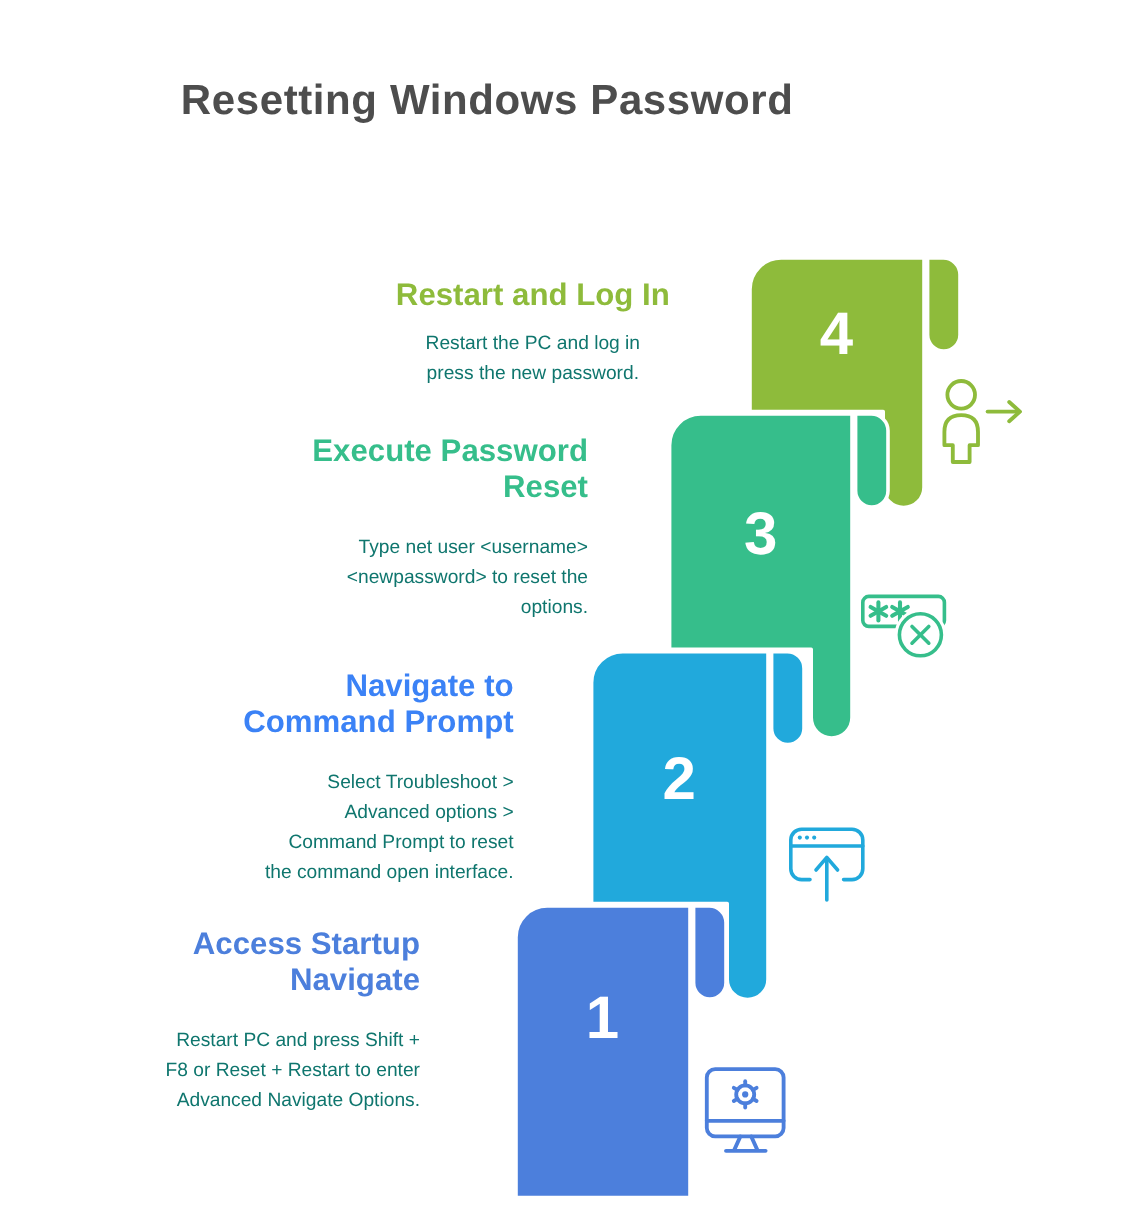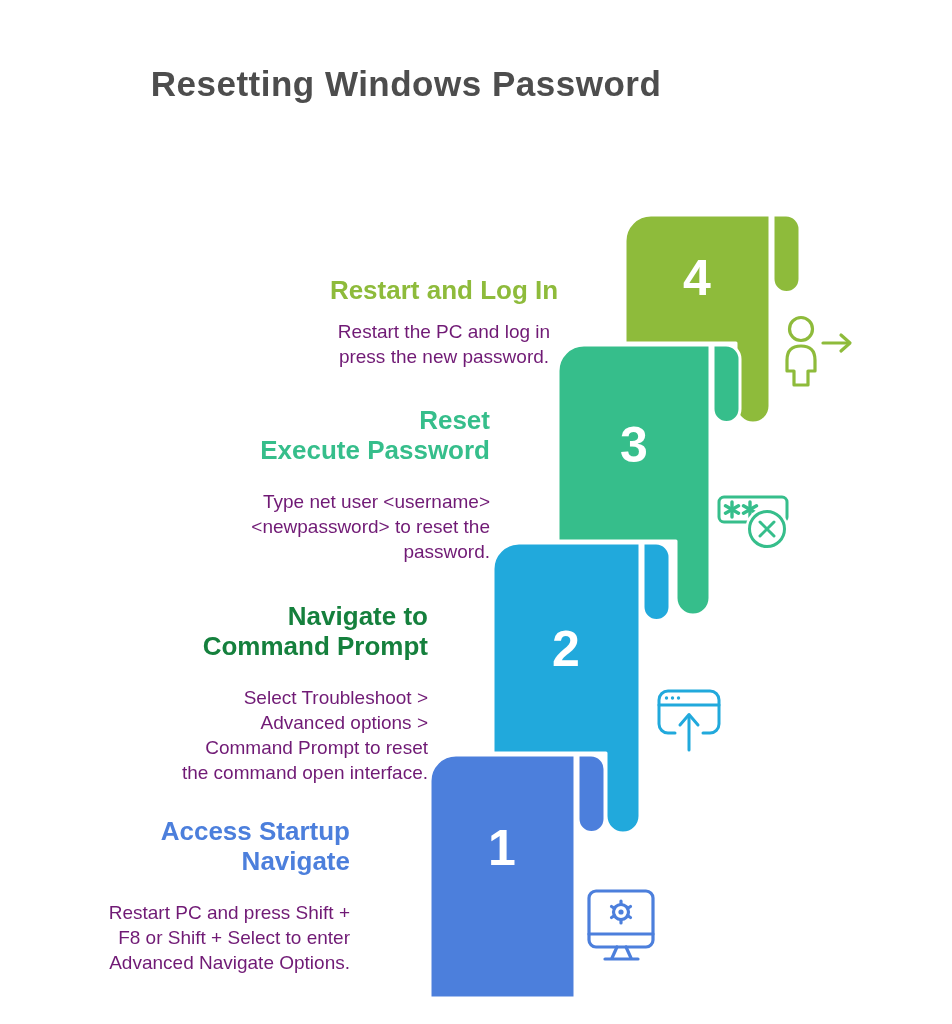--- a/index.html
+++ b/index.html
@@ -4,23 +4,23 @@
 <style>
   html,body{margin:0;padding:0;}
   body{
     width:952px;height:1024px;position:relative;background:#ffffff;
     font-family:"Liberation Sans", sans-serif;overflow:hidden;
   }
   .page-title{
     position:absolute;top:64px;left:0;width:812px;text-align:center;
     font-size:35px;font-weight:bold;color:#4D4D4D;letter-spacing:.5px;
   }
-  .step-block{position:absolute;margin-top:45px;}
+  .step-block{position:absolute;}
   .step-heading{font-weight:bold;font-size:26px;line-height:30px;}
-  .step-desc{font-size:19px;line-height:25px;color:#701a75;margin-top:24px;}
+  .step-desc{font-size:16px;line-height:25px;color:#0f766e;margin-top:24px;}
   .align-right{text-align:right;}
   .align-center{text-align:center;}
   #block-step4{left:315px;top:230px;width:258px;}
   #block-step4 .step-desc{margin-top:14px;}
   #block-step3{left:190px;top:360px;width:300px;}
   #block-step2{left:128px;top:556px;width:300px;}
   #block-step1{left:50px;top:771px;width:300px;}
   svg.diagram{position:absolute;left:0;top:0;}
   .ribbon-number{
     font-family:"Liberation Sans", sans-serif;font-weight:bold;
@@ -37,51 +37,51 @@
     <div>Restart and Log In</div>
   </div>
   <div class="step-desc">
     <div>Restart the PC and log in</div>
     <div>press the new password.</div>
   </div>
 </div>
 
 <div class="step-block align-right" id="block-step3">
   <div class="step-heading" style="color: rgb(54, 190, 139);">
+    <div>Execute Password</div>
     <div>Reset</div>
-    <div>Execute Password</div>
   </div>
   <div class="step-desc">
     <div>Type net user &lt;username&gt;</div>
     <div>&lt;newpassword&gt; to reset the</div>
-    <div>password.</div>
+    <div>options.</div>
   </div>
 </div>
 
 <div class="step-block align-right" id="block-step2">
-  <div class="step-heading" style="color: #15803d;">
+  <div class="step-heading" style="color: #3b82f6;">
     <div>Navigate to</div>
     <div>Command Prompt</div>
   </div>
   <div class="step-desc">
     <div>Select Troubleshoot &gt;</div>
     <div>Advanced options &gt;</div>
     <div>Command Prompt to reset</div>
     <div>the command open interface.</div>
   </div>
 </div>
 
 <div class="step-block align-right" id="block-step1">
   <div class="step-heading" style="color: rgb(76, 127, 220);">
     <div>Access Startup</div>
     <div>Navigate</div>
   </div>
   <div class="step-desc">
     <div>Restart PC and press Shift +</div>
-    <div>F8 or Shift + Select to enter</div>
+    <div>F8 or Reset + Restart to enter</div>
     <div>Advanced Navigate Options.</div>
   </div>
 </div>
 
 <svg class="diagram" width="952" height="1024" viewBox="0 0 952 1024">
 
   <g>
     <path d="M 773 215 H 786 A 14 14 0 0 1 800 229 V 279 A 13.5 13.5 0 0 1 773 279 V 215 Z" stroke="#ffffff" stroke-width="3" stroke-linejoin="round" fill="#8EBB3B"></path>
     <path d="M 651 215 H 770 V 406 A 17 17 0 0 1 753 423 A 17 17 0 0 1 736 406 V 343 H 625 V 241 A 26 26 0 0 1 651 215 Z" stroke="#ffffff" stroke-width="3" stroke-linejoin="round" fill="#8EBB3B"></path>
     <text class="ribbon-number" x="697" y="295">4</text>

